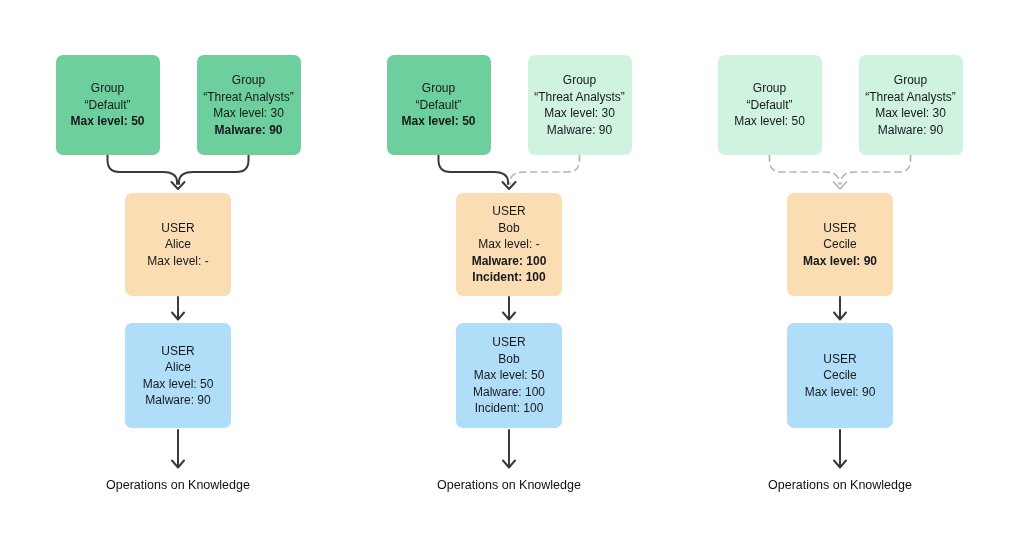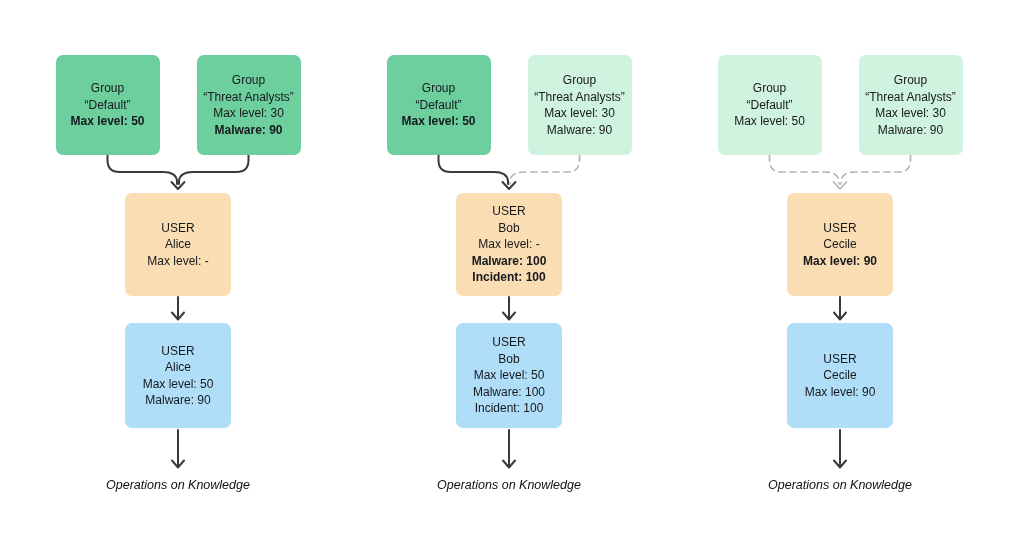--- a/index.html
+++ b/index.html
@@ -32,21 +32,21 @@
   .merge-arrow{width:330px;height:38px;}
   .down-arrow{width:16px;height:27px;}
   .down-arrow-long{width:16px;height:44px;}
   path{fill:none;stroke-linecap:round;stroke-linejoin:round;}
   .link-solid{stroke:var(--arrow_solid,#3A3A3A);stroke-width:2;}
   .link-dashed{stroke:var(--arrow_dashed,#B5B5B5);stroke-width:1.7;stroke-dasharray:6 5;}
   .head-solid{stroke:var(--arrow_solid,#3A3A3A);stroke-width:2;}
   .head-dashed{stroke:var(--arrow_dashed,#B5B5B5);stroke-width:1.7;}
 
   .footer-label{
-    margin-top:6px;font-style:italic;font-size:12.5px;color:#111;text-align:right;
+    margin-top:6px;font-size:12.5px;color:#111;text-align:right;
   }
 </style>
 </head>
 <body>
 
 <div class="column" id="col-alice">
   <div class="groups-row">
     <div class="box group-box variant-strong">
         <div class="line">Group</div>
         <div class="line">“Default”</div>

